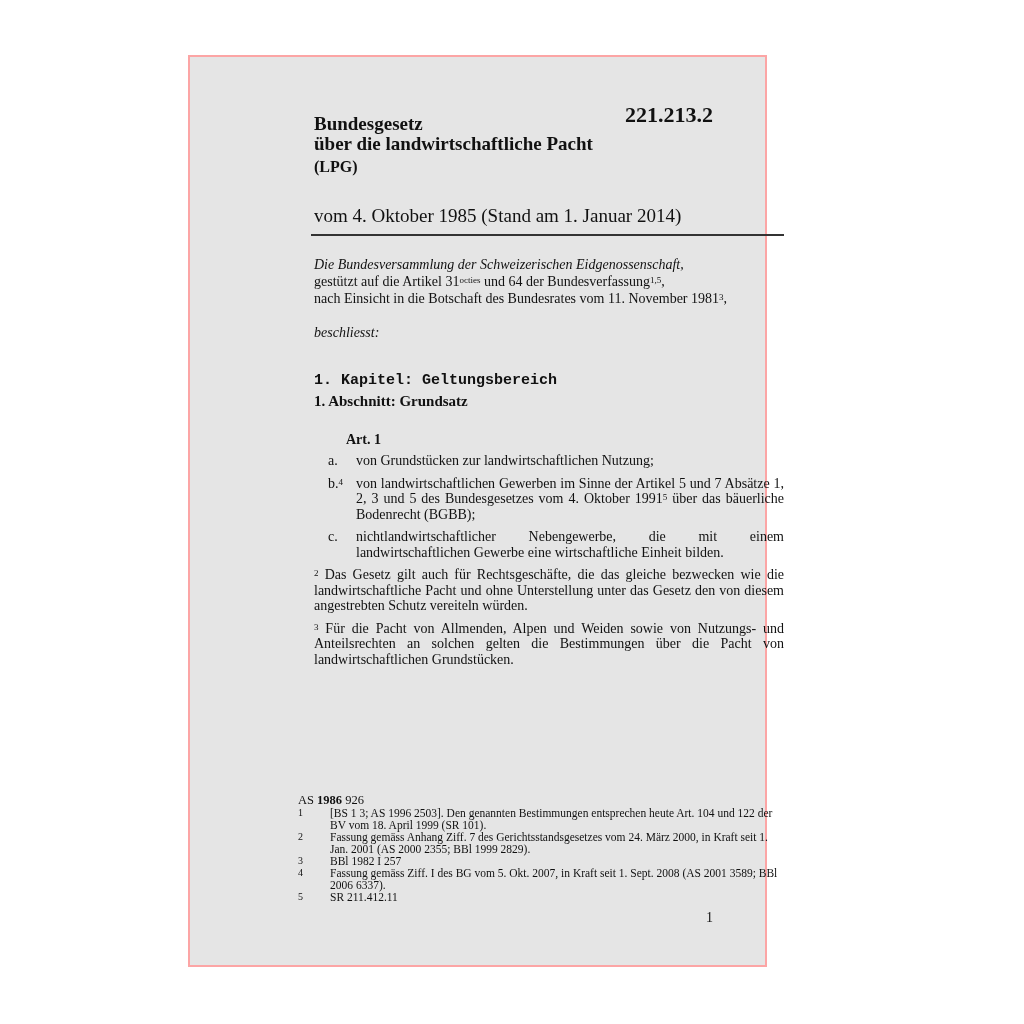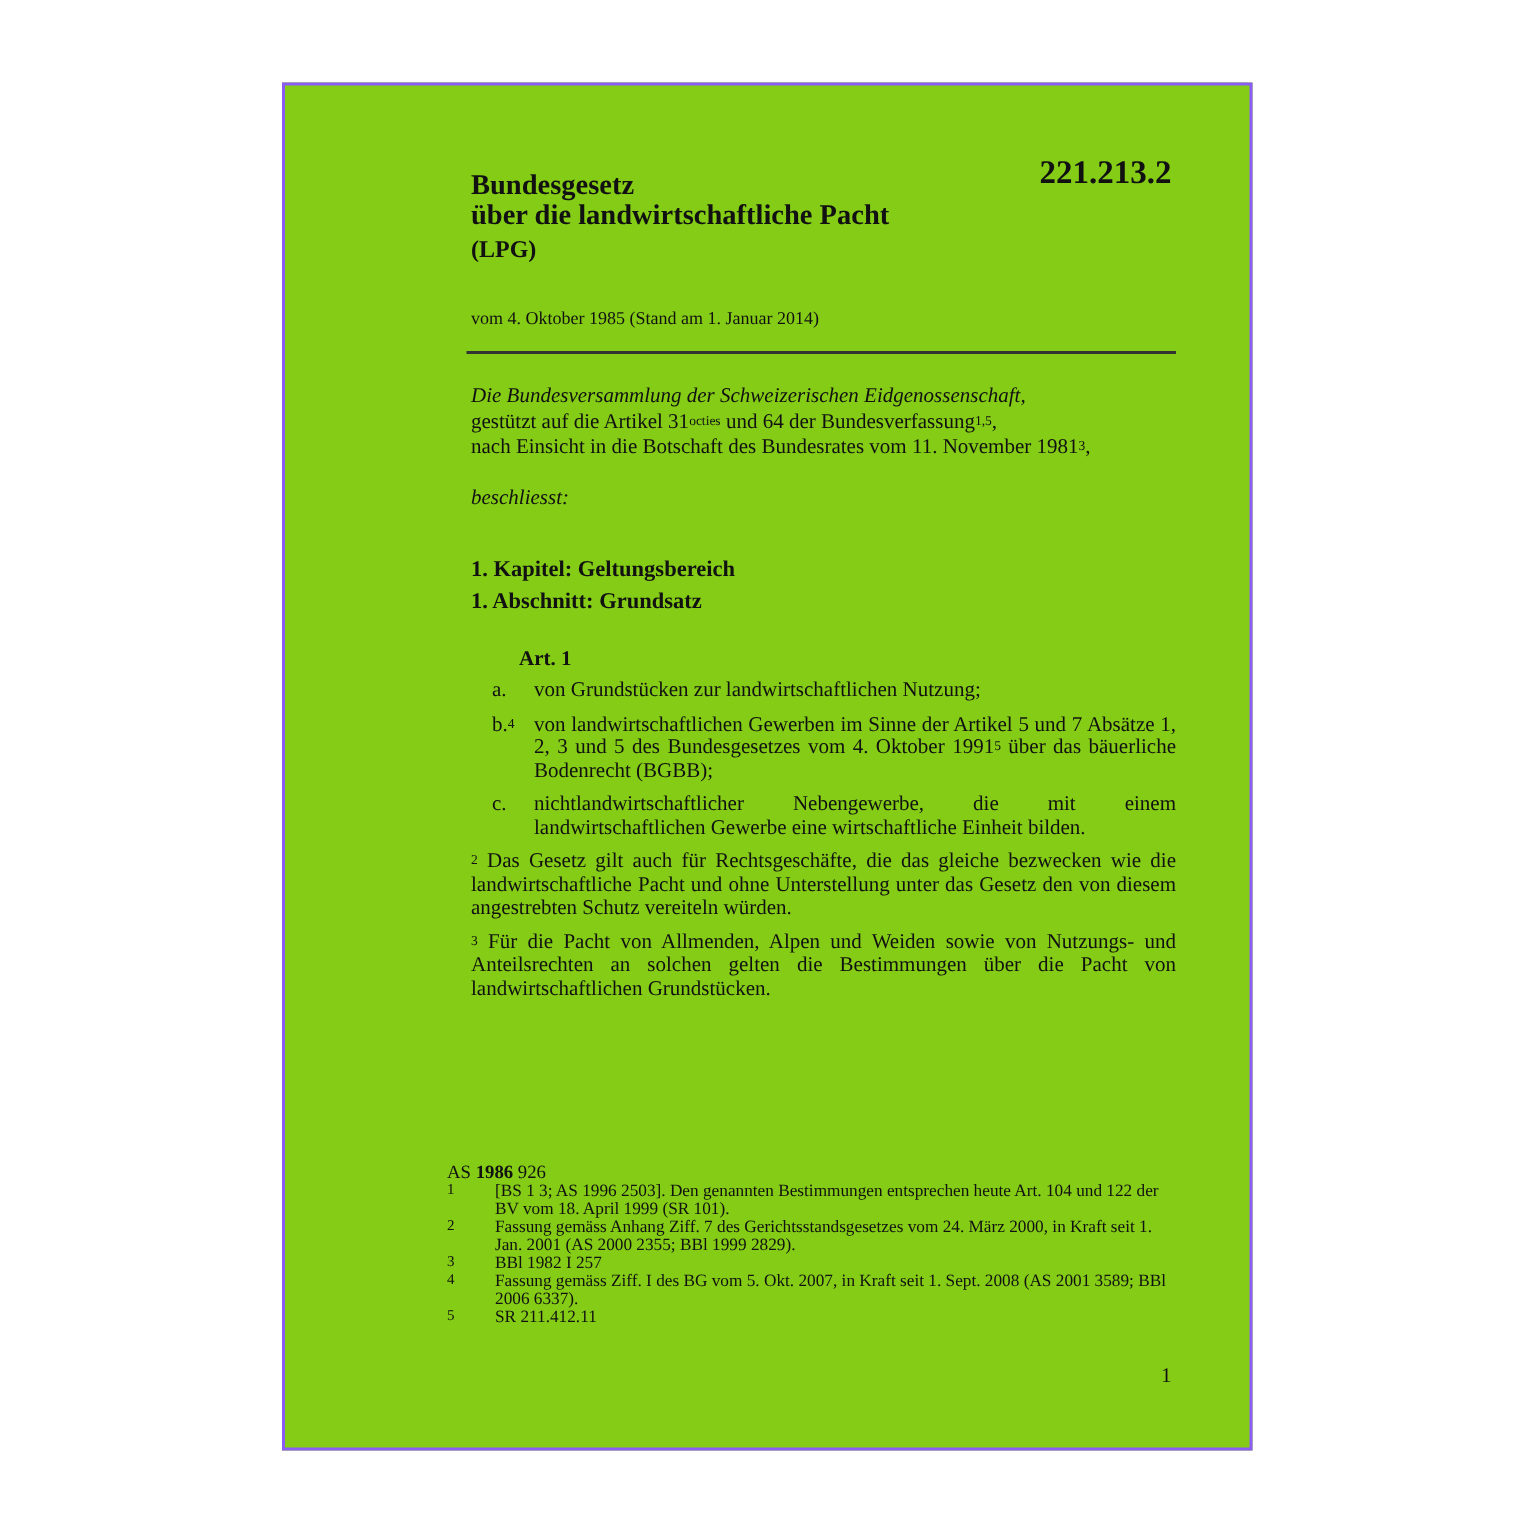--- a/index.html
+++ b/index.html
@@ -1,22 +1,22 @@
 <!DOCTYPE html>
 <html><head>
 <meta charset="utf-8">
 <style>
   html, body { margin:0; padding:0; background:#ffffff; }
   body { width:1024px; height:1024px; position:relative; font-family:"Liberation Serif", serif; color:#111; }
-  .page { position:absolute; left:188px; top:55px; width:647px; height:912px; border:2px solid #8b5cf6; box-sizing:border-box; background:#84cc16; }
+  .page { position:absolute; left:188px; top:55px; width:579px; height:912px; border:2px solid #fca5a5; box-sizing:border-box; background:#e5e5e5; }
   .abs { position:absolute; }
   .title { left:124px; top:57px; font-weight:bold; font-size:19px; line-height:20px; }
   .abbr { left:124px; top:101px; font-weight:bold; font-size:16px; }
   .sr { right:52px; top:45px; font-weight:bold; font-size:22px; }
-  .date { left:124px; top:148px; font-size:12px; }
+  .date { left:124px; top:148px; font-size:19px; }
   .rule { left:121px; top:177px; width:473px; height:2px; background:#333; }
   .preamble { left:124px; top:199px; font-size:14px; line-height:17px; width:470px; }
   .it { font-style:italic; }
   sup { font-size:9px; vertical-align:top; position:relative; top:-1px; }
   .h { font-weight:bold; font-size:15px; }
   .body { left:124px; width:470px; font-size:14px; line-height:15.5px; text-align:justify; }
   .item { display:flex; margin-bottom:7px; }
   .item .lbl { width:42px; flex:none; padding-left:14px; box-sizing:border-box; }
   .item .txt { flex:1; }
   .para { margin-bottom:7px; }
@@ -39,21 +39,21 @@
   <div class="abs date">vom 4. Oktober 1985 (Stand am 1. Januar 2014)</div>
   <div class="abs rule"></div>
 
   <div class="abs preamble">
     <div class="it">Die Bundesversammlung der Schweizerischen Eidgenossenschaft,</div>
     <div><span>gestützt auf die Artikel 31</span><sup>octies</sup><span> und 64 der Bundesverfassung</span><sup>1,5</sup><span>,</span></div>
     <div><span>nach Einsicht in die Botschaft des Bundesrates vom 11. November 1981</span><sup>3</sup><span>,</span></div>
     <div class="it" style="margin-top:17px">beschliesst:</div>
   </div>
 
-  <div class="abs h" style="left:124px; top:315px;">1. Kapitel: Geltungsbereich</div>
+  <div class="abs h" style="left:124px; top:315px;font-family:Liberation Mono, monospace;">1. Kapitel: Geltungsbereich</div>
   <div class="abs h" style="left:124px; top:336px;">1. Abschnitt: Grundsatz</div>
   <div class="abs h" style="left:124px; top:375px; font-size:14px;margin-left:32px;">Art. 1</div>
 
   <div class="abs body" style="top:396px;">
     <div class="item">
       <span class="lbl">a.</span>
       <span class="txt">von Grundstücken zur landwirtschaftlichen Nutzung;</span>
     </div>
     <div class="item">
       <span class="lbl"><span>b.</span><sup>4</sup></span>
@@ -61,21 +61,21 @@
     </div>
     <div class="item">
       <span class="lbl">c.</span>
       <span class="txt">nichtlandwirtschaftlicher Nebengewerbe, die mit einem landwirtschaftlichen Gewerbe eine wirtschaftliche Einheit bilden.</span>
     </div>
     <div class="para"><sup>2</sup><span> Das Gesetz gilt auch für Rechtsgeschäfte, die das gleiche bezwecken wie die landwirtschaftliche Pacht und ohne Unterstellung unter das Gesetz den von diesem angestrebten Schutz vereiteln würden.</span></div>
     <div class="para"><sup>3</sup><span> Für die Pacht von Allmenden, Alpen und Weiden sowie von Nutzungs- und Anteilsrechten an solchen gelten die Bestimmungen über die Pacht von landwirtschaftlichen Grundstücken.</span></div>
   </div>
 
   <div class="abs fn">
-    <div style="font-size:12.5px; margin-bottom:1px;"><span>AS </span><b>1986</b><span> 926</span></div>
+    <div style="font-size:12.5px; margin-bottom:1px;margin-top:19px;"><span>AS </span><b>1986</b><span> 926</span></div>
     <div class="fnrow">
         <span class="n">1</span>
         <span class="t">[BS 1 3; AS 1996 2503]. Den genannten Bestimmungen entsprechen heute Art. 104 und 122 der BV vom 18. April 1999 (SR 101).</span>
       </div>
     <div class="fnrow">
         <span class="n">2</span>
         <span class="t">Fassung gemäss Anhang Ziff. 7 des Gerichtsstandsgesetzes vom 24. März 2000, in Kraft seit 1. Jan. 2001 (AS 2000 2355; BBl 1999 2829).</span>
       </div>
     <div class="fnrow">
         <span class="n">3</span>

